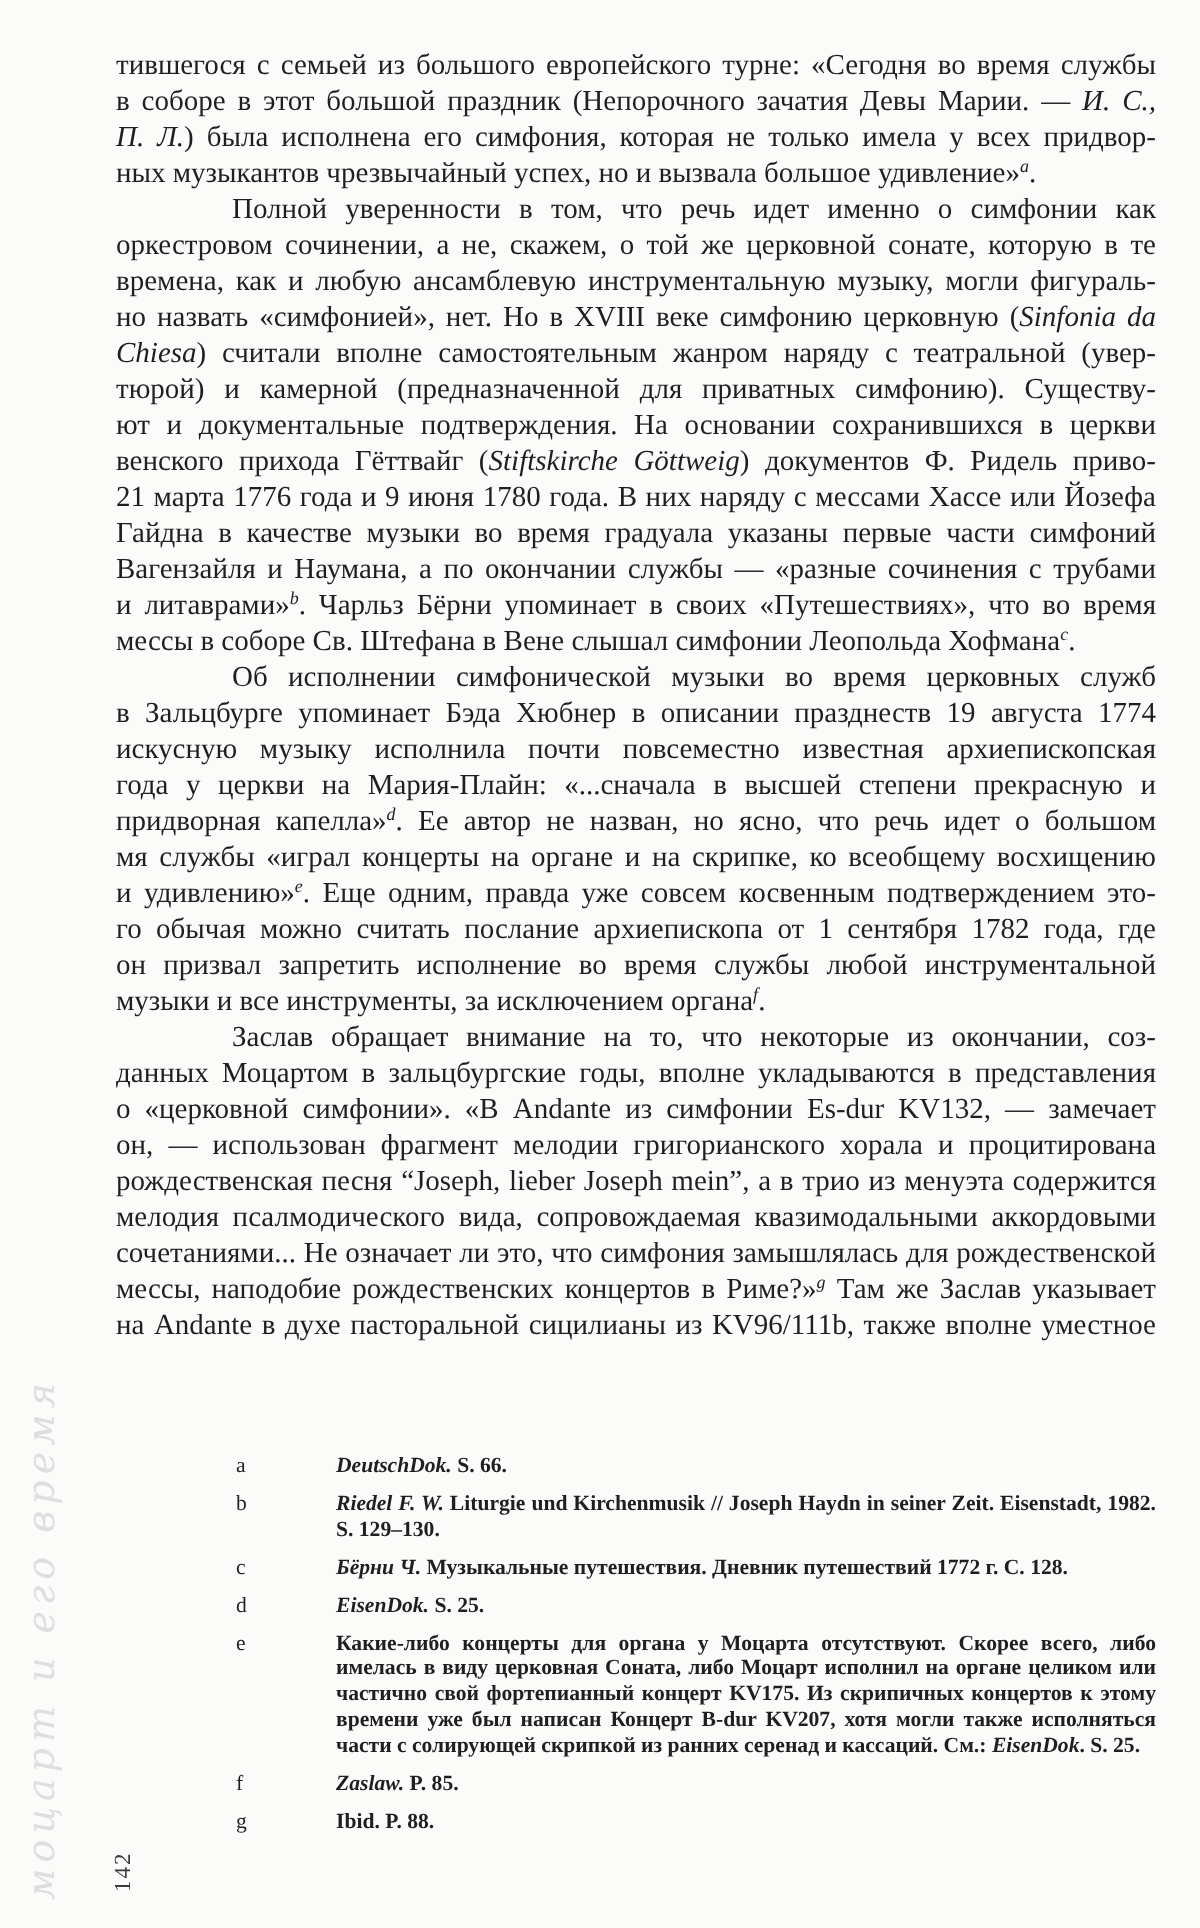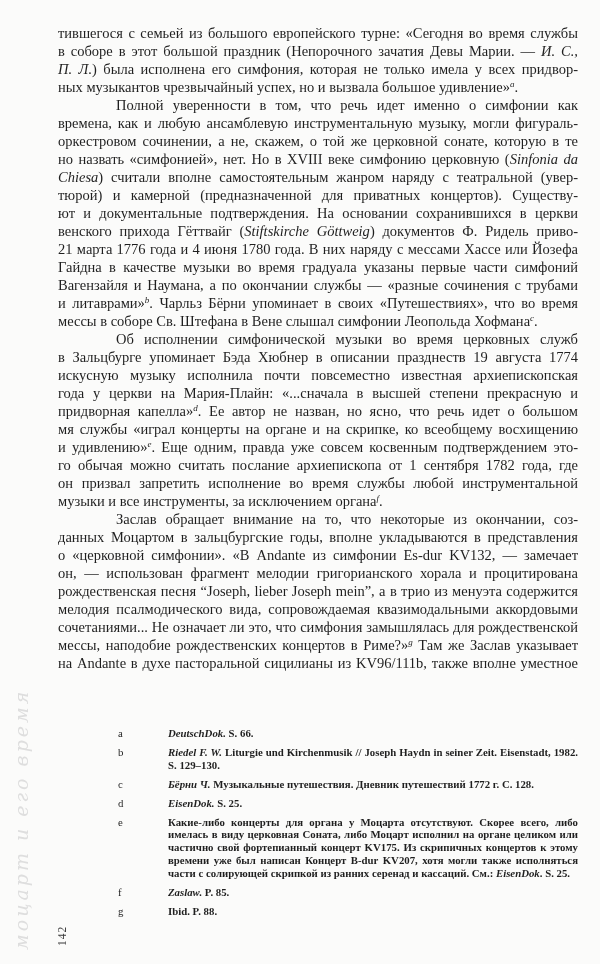--- a/index.html
+++ b/index.html
@@ -59,28 +59,28 @@
   <div class="watermark">моцарт и его время</div>
   <div class="body-text">
       <div class="para">
         <div class="bline">тившегося с семьей из большого европейского турне: «Сегодня во время службы</div>
         <div class="bline">в соборе в этот большой праздник (Непорочного зачатия Девы Марии. — <i>И. С.,</i></div>
         <div class="bline"><i>П. Л.</i>) была исполнена его симфония, которая не только имела у всех придвор-</div>
         <div class="bline last">ных музыкантов чрезвычайный успех, но и вызвала большое удивление»<sup>a</sup>.</div>
       </div>
       <div class="para">
         <div class="bline first">Полной уверенности в том, что речь идет именно о симфонии как</div>
+        <div class="bline">оркестровом сочинении, а не, скажем, о той же церковной сонате, которую в те</div>
         <div class="bline">времена, как и любую ансамблевую инструментальную музыку, могли фигураль-</div>
-        <div class="bline">оркестровом сочинении, а не, скажем, о той же церковной сонате, которую в те</div>
         <div class="bline">но назвать «симфонией», нет. Но в XVIII веке симфонию церковную (<i>Sinfonia da</i></div>
         <div class="bline"><i>Chiesa</i>) считали вполне самостоятельным жанром наряду с театральной (увер-</div>
-        <div class="bline">тюрой) и камерной (предназначенной для приватных концертов). Существу-</div>
+        <div class="bline">тюрой) и камерной (предназначенной для приватных симфонию). Существу-</div>
         <div class="bline">ют и документальные подтверждения. На основании сохранившихся в церкви</div>
         <div class="bline">венского прихода Гёттвайг (<i>Stiftskirche Göttweig</i>) документов Ф. Ридель приво-</div>
-        <div class="bline">21 марта 1776 года и 4 июня 1780 года. В них наряду с мессами Хассе или Йозефа</div>
+        <div class="bline">21 марта 1776 года и 9 июня 1780 года. В них наряду с мессами Хассе или Йозефа</div>
         <div class="bline">Гайдна в качестве музыки во время градуала указаны первые части симфоний</div>
         <div class="bline">Вагензайля и Наумана, а по окончании службы — «разные сочинения с трубами</div>
         <div class="bline">и литаврами»<sup>b</sup>. Чарльз Бёрни упоминает в своих «Путешествиях», что во время</div>
         <div class="bline last">мессы в соборе Св. Штефана в Вене слышал симфонии Леопольда Хофмана<sup>c</sup>.</div>
       </div>
       <div class="para">
         <div class="bline first">Об исполнении симфонической музыки во время церковных служб</div>
         <div class="bline">в Зальцбурге упоминает Бэда Хюбнер в описании празднеств 19 августа 1774</div>
         <div class="bline">искусную музыку исполнила почти повсеместно известная архиепископская</div>
         <div class="bline">года у церкви на Мария-Плайн: «...сначала в высшей степени прекрасную и</div>

